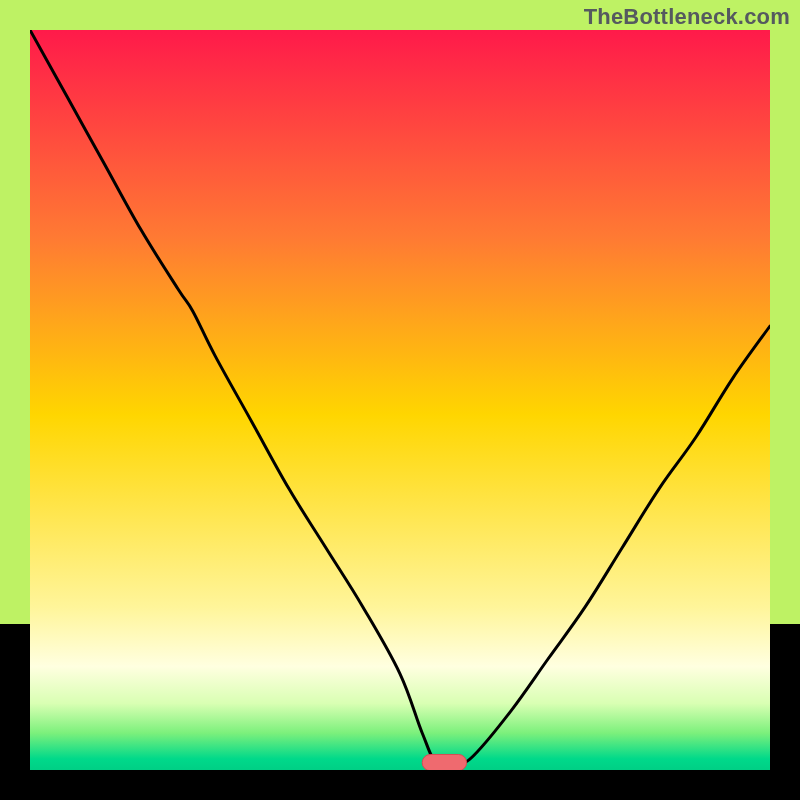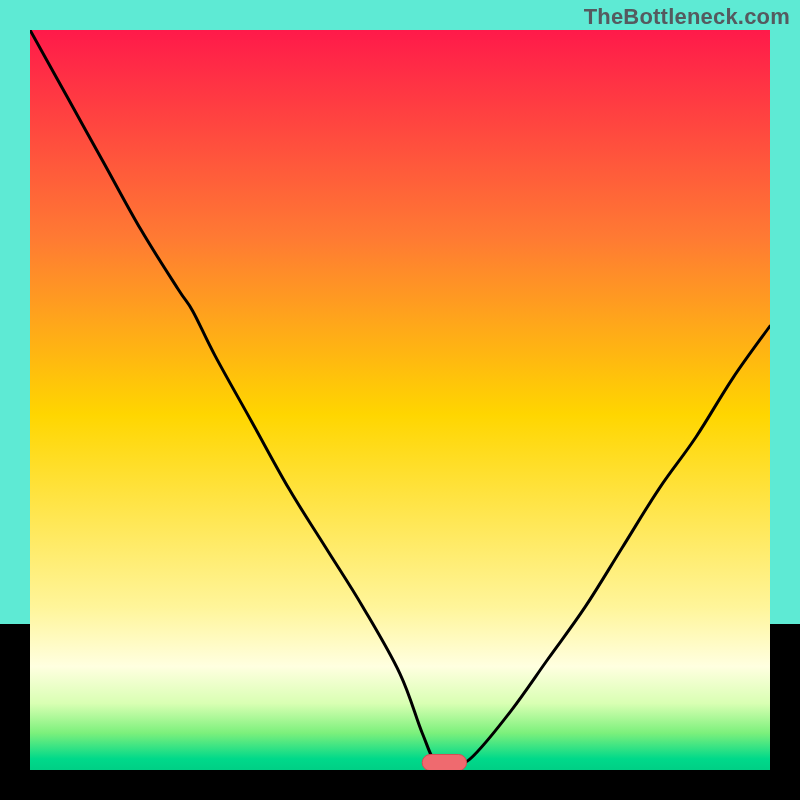--- a/index.html
+++ b/index.html
@@ -8,21 +8,21 @@
     width: 800px;
     height: 800px;
     background: #000;
     overflow: hidden;
     font-family: Arial, Helvetica, sans-serif;
   }
   .frame {
     position: relative;
     width: 800px;
     height: 624px;
-    background: #5eead4;
+    background: #bef264;
   }
   .watermark {
     position: absolute;
     top: 4px;
     right: 10px;
     color: #555a5f;
     font-size: 22px;
     font-weight: 600;
     letter-spacing: 0.2px;
     z-index: 5;

